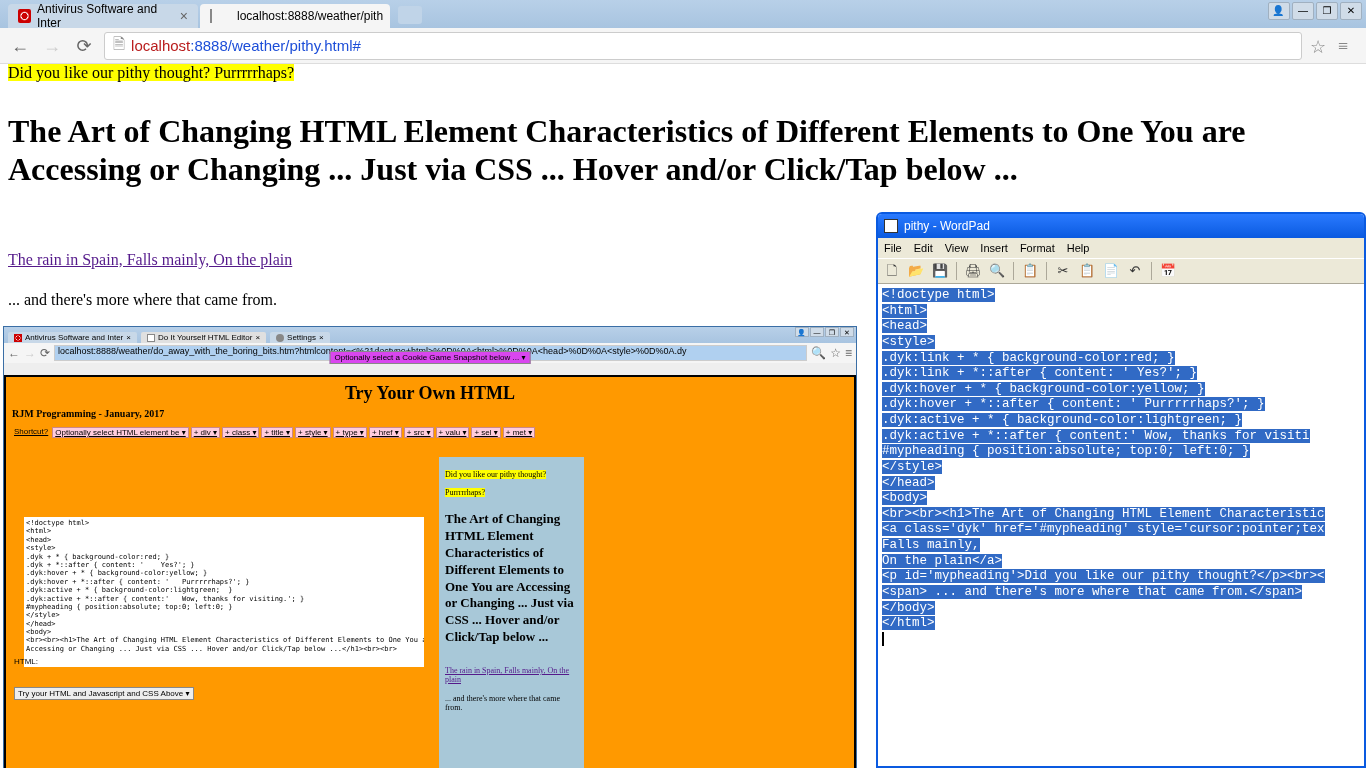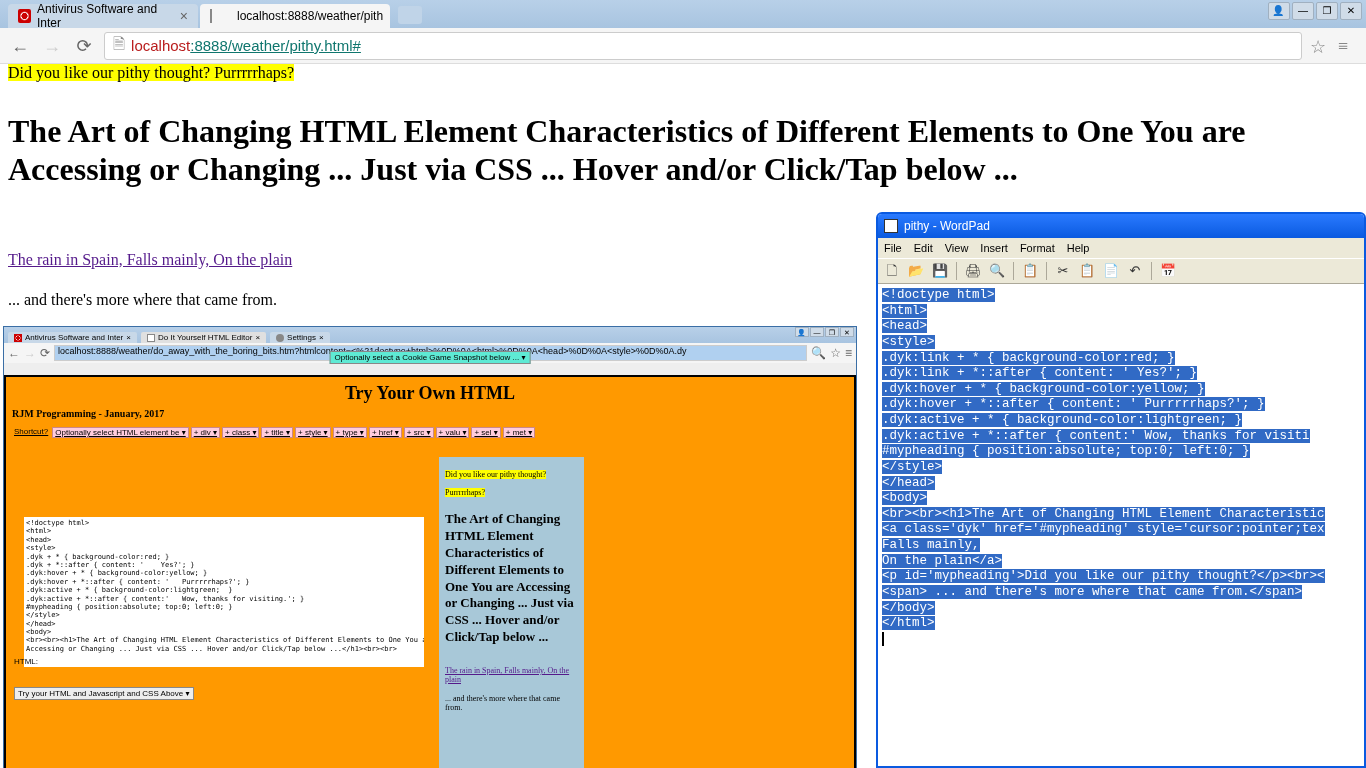--- a/index.html
+++ b/index.html
@@ -16,21 +16,21 @@
 .tab-icon.file { background: #fff; border: 1px solid #888; }
 .tab-close { color: #666; font-size: 14px; cursor: pointer; }
 .tab-new { width: 24px; height: 18px; background: #c0d4e8; border-radius: 3px; margin-left: 6px; margin-bottom: 4px; }
 .window-controls { position: absolute; right: 4px; top: 2px; display: flex; gap: 2px; }
 .wc-btn { width: 22px; height: 18px; background: #d0dce8; border: 1px solid #a0b0c0; border-radius: 2px; font-size: 10px; text-align: center; line-height: 16px; font-family: Arial; }
 
 .nav-bar { background: #f5f5f5; height: 36px; display: flex; align-items: center; padding: 0 8px; gap: 8px; border-bottom: 1px solid #ddd; }
 .nav-btn { width: 24px; height: 24px; color: #666; font-size: 18px; text-align: center; line-height: 24px; cursor: pointer; }
 .url-bar { flex: 1; height: 28px; border: 1px solid #ccc; border-radius: 3px; display: flex; align-items: center; padding: 0 8px; background: #fff; font-family: Arial; font-size: 15px; }
 .url-host { color: #b91c1c; }
-.url-path { color: #0f766e; text-decoration: underline; }
+.url-path { color: #1d4ed8; }
 .star-icon, .menu-icon { width: 20px; height: 20px; color: #888; font-size: 18px; }
 
 
 .page { padding: 0 8px; position: relative; font-size: 16px; }
 .pithy-banner { background: yellow; display: inline; font-size: 16px; }
 .main-h1 { font-size: 32px; font-weight: bold; margin: 30px 0 22px 0; line-height: 1.2; }
 .rain-link { color: #551a8b; text-decoration: underline; font-size: 16px; cursor: pointer; display: inline-block; margin-top: 40px; }
 .more-text { font-size: 16px; margin-top: 22px; }
 
 
@@ -42,21 +42,21 @@
 .mini-icon.mcafee { background: radial-gradient(circle, #c00 30%, #fff 35%, #c00 50%); }
 .mini-icon.file { background: #fff; border: 1px solid #888; }
 .mini-icon.gear { background: #888; border-radius: 50%; }
 .nested-window-controls { position: absolute; right: 2px; top: 0; display: flex; gap: 1px; }
 .nested-wc { width: 14px; height: 10px; background: #d0dce8; border: 1px solid #a0b0c0; font-size: 7px; text-align: center; line-height: 9px; }
 .nested-nav { background: #f5f5f5; height: 20px; display: flex; align-items: center; padding: 0 4px; gap: 4px; font-size: 9px; font-family: Arial; }
 .nested-url { flex: 1; height: 16px; border: 1px solid #ccc; background: #b0d0f0; padding: 0 3px; overflow: hidden; white-space: nowrap; color: #000; font-size: 9px; }
 .nested-nav-btn { color: #666; font-size: 12px; }
 
 .nested-page { background: #ff9900; height: calc(100% - 48px); padding: 6px; position: relative; border: 2px solid #000; }
-.snapshot-bar { position: absolute; top: -12px; left: 50%; transform: translateX(-50%); background: #5eead4; border: 1px solid #888; font-size: 8px; padding: 1px 4px; font-family: Arial; }
+.snapshot-bar { position: absolute; top: -12px; left: 50%; transform: translateX(-50%); background: #d946ef; border: 1px solid #888; font-size: 8px; padding: 1px 4px; font-family: Arial; }
 .try-title { font-size: 18px; font-weight: bold; text-align: center; }
 .try-sub { font-size: 10px; margin-top: 4px; font-weight: bold; }
 .try-controls { margin-top: 8px; font-size: 8px; font-family: Arial; display: flex; gap: 2px; flex-wrap: wrap; text-decoration: underline; }
 .try-ctrl { background: #ffccdd; border: 1px solid #c88; padding: 0 2px; }
 .try-label { padding: 0 2px; }
 
 .try-textarea { position: absolute; left: 18px; top: 140px; width: 400px; height: 150px; background: #fff; font-family: monospace; font-size: 7px; padding: 2px; overflow: hidden; line-height: 1.2; }
 .try-button { position: absolute; left: 8px; bottom: 78px; background: #eee; border: 1px solid #888; font-size: 8px; padding: 1px 3px; font-family: Arial; }
 .html-label { position: absolute; left: 8px; top: 280px; font-size: 8px; font-family: Arial; }
 

